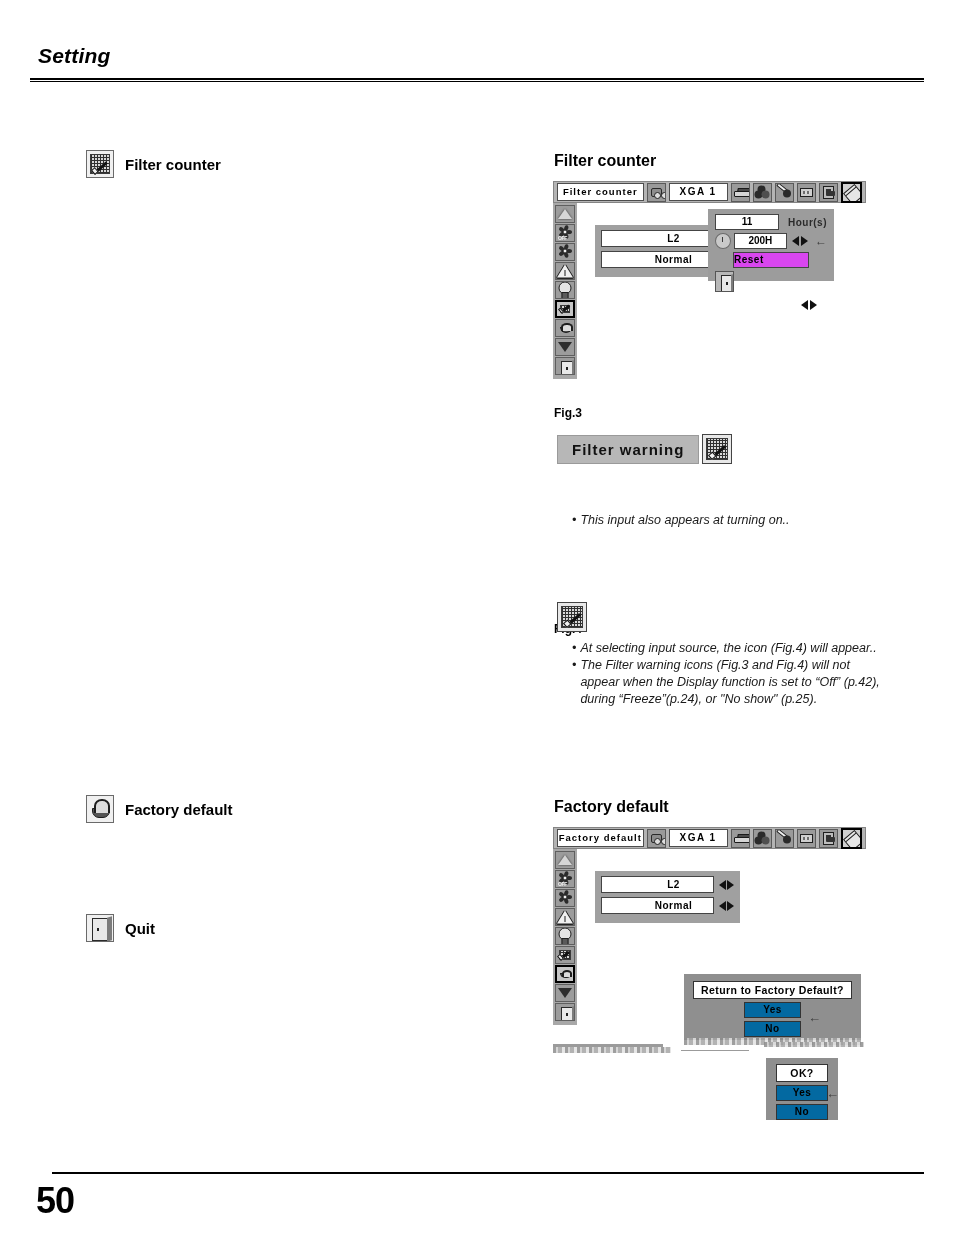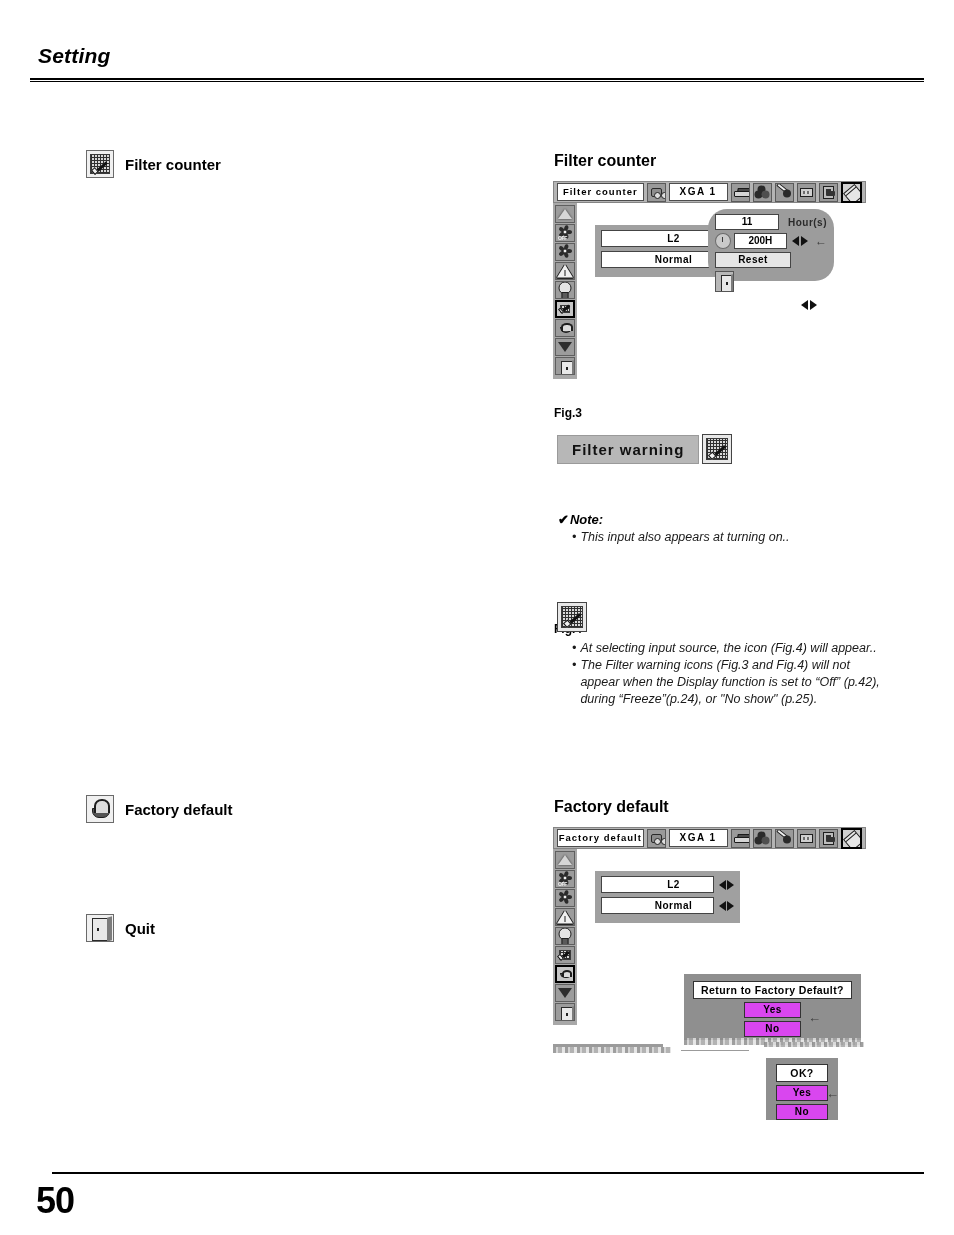--- a/index.html
+++ b/index.html
@@ -51,34 +51,34 @@
   .ar-l{border-right:7px solid #111;}
   .ar-r{border-left:7px solid #111;}
 
   .count-panel{position:absolute;background:#9c9c9c;padding:5px 7px;box-sizing:border-box;}
   .cnt-row{display:flex;align-items:center;margin-bottom:3px;}
   .cnt-num{background:#fff;border:1px solid #444;width:74px;height:14px;line-height:14px;text-align:center;
            font-size:10px;font-weight:bold;}
   .cnt-unit{font-size:10px;font-weight:bold;margin-left:9px;color:#2b2b2b;letter-spacing:.5px;}
   .cnt-val{background:#fff;border:1px solid #444;width:52px;height:14px;line-height:14px;text-align:center;
            font-size:10px;font-weight:bold;}
-  .cnt-reset{background:#e5e5e5;border:1px solid #444;width:74px;height:14px;line-height:14px;text-align:center;
-             font-size:10px;font-weight:bold;letter-spacing:.5px;}
+  .cnt-reset{background:#d946ef;border:1px solid #444;width:74px;height:14px;line-height:14px;text-align:left;
+             font-size:10px;font-weight:bold;letter-spacing:.5px;margin-left:18px;}
   .clk{width:14px;height:14px;border-radius:50%;background:#c9c9c9;border:1px solid #6b6b6b;margin-right:3px;position:relative;}
   .clk:after{content:"";position:absolute;left:6px;top:3px;width:1px;height:5px;background:#3a3a3a;}
   .ret-arrow{margin-left:7px;font-size:12px;color:#3c3c3c;font-weight:bold;line-height:10px;}
   .lr-pair{display:flex;gap:2px;align-items:center;margin-left:5px;}
 
   .quit-mini{width:17px;height:19px;border:1px solid #555;background:#b8b8b8;position:relative;overflow:hidden;}
 
   
   .dlg{position:absolute;background:#8f8f8f;padding:7px 9px;box-sizing:border-box;}
   .dlg-title{background:#fff;border:1px solid #333;font-size:10.5px;font-weight:bold;text-align:center;
              height:16px;line-height:16px;letter-spacing:.4px;}
-  .dlg-btn{background:#d946ef;border:1px solid #333;font-size:10px;font-weight:bold;text-align:center;
+  .dlg-btn{background:#0369a1;border:1px solid #333;font-size:10px;font-weight:bold;text-align:center;
            height:14px;line-height:14px;margin:3px auto 0;letter-spacing:.5px;}
   .ptr{position:absolute;font-size:13px;font-weight:bold;color:#3d3d3d;}
 
   
   .warn-banner{position:absolute;display:flex;align-items:center;}
   .warn-text{background:#b7b7b7;color:#111;font-size:15px;font-weight:bold;letter-spacing:1px;
              padding:5px 14px;border:1px solid #9a9a9a;}
   .warn-icon{width:28px;height:28px;border:1px solid #444;background:#e8e8e8;margin-left:3px;position:relative;overflow:hidden;}
 
   
@@ -305,21 +305,21 @@
       </div>
       <div class="ctl-row">
         <div class="ctl-field">Normal</div>
         <div class="arrows">
             <span class="ar-l"></span>
             <span class="ar-r"></span>
           </div>
       </div>
     </div>
 
-    <div class="count-panel" style="left:155px;top:6px;width:126px;height:72px;border-radius:19px;">
+    <div class="count-panel" style="left:155px;top:6px;width:126px;height:72px;">
       <div class="cnt-row">
         <div class="cnt-num">11</div>
         <div class="cnt-unit">Hour(s)</div>
       </div>
       <div class="cnt-row">
         <div class="clk"></div>
         <div class="cnt-val">200H</div>
         <div class="lr-pair">
             <span class="ar-l"></span>
             <span class="ar-r"></span>
@@ -346,23 +346,20 @@
 <div class="fig-label" style="left:554px;top:406px;">Fig.3</div>
 <div class="warn-banner" style="left:557px;top:434px;">
   <div class="warn-text">Filter warning</div>
   <div class="warn-icon">
     <span class="g-mesh"></span>
       <span class="g-pen"></span>
   </div>
 </div>
 
 <div class="note-block" style="left:558px;top:512px;width:320px;">
-  <div class="note-head">
-    <span class="chk">✔</span><span>Note:</span>
-  </div>
   <div class="note-li" style="margin-left:14px;">
     <span class="b">•</span>
     <span>This input also appears at turning on..</span>
   </div>
 </div>
 
 <div class="fig-label" style="left:554px;top:574px;margin-top:48px;">Fig.4</div>
 <div class="warn-icon" style="position:absolute;left:554px;top:602px;">
   <span class="g-mesh"></span>
     <span class="g-pen"></span>

